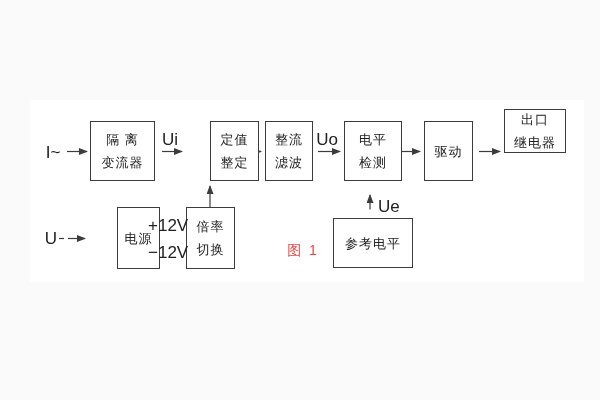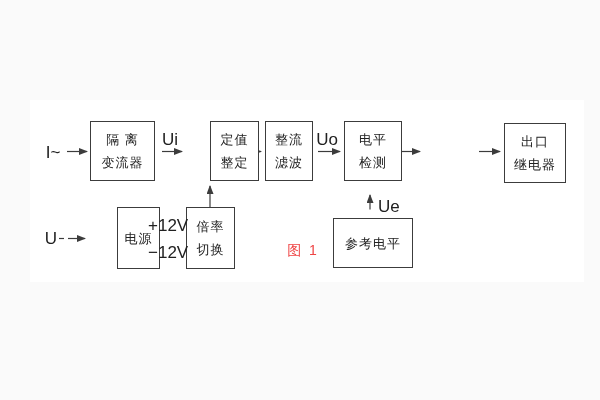--- a/index.html
+++ b/index.html
@@ -105,22 +105,25 @@
   <div class="box" style="left:265px; top:121px; width:48px; height:60px;">
     <span>整流</span>
     <span>滤波</span>
   </div>
 
   <div class="box" style="left:344px; top:121px; width:58px; height:60px;">
     <span>电平</span>
     <span>检测</span>
   </div>
 
+  <div class="box" style="left:424px; top:121px; width:49px; height:60px;">
+    <span>驱动</span>
+  </div>
 
-  <div class="box" style="left:504px; top:123px; width:62px; height:60px;">
+  <div class="box" style="left:504px; top:109px; width:62px; height:44px;">
     <span>出口</span>
     <span>继电器</span>
   </div>
 
   <div class="box" style="left:89px; top:207px; width:43px; height:62px;margin-left:28px;">
     <span>电源</span>
   </div>
 
   <div class="box" style="left:186px; top:207px; width:49px; height:62px;">
     <span>倍率</span>

